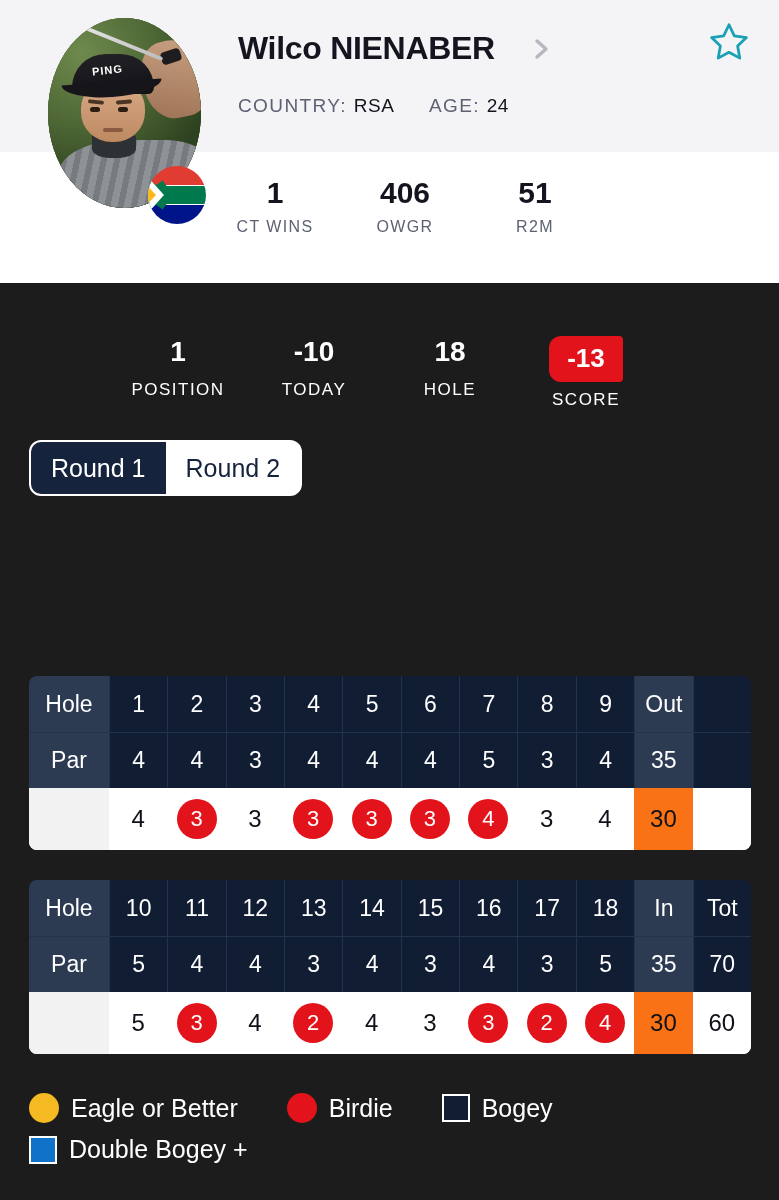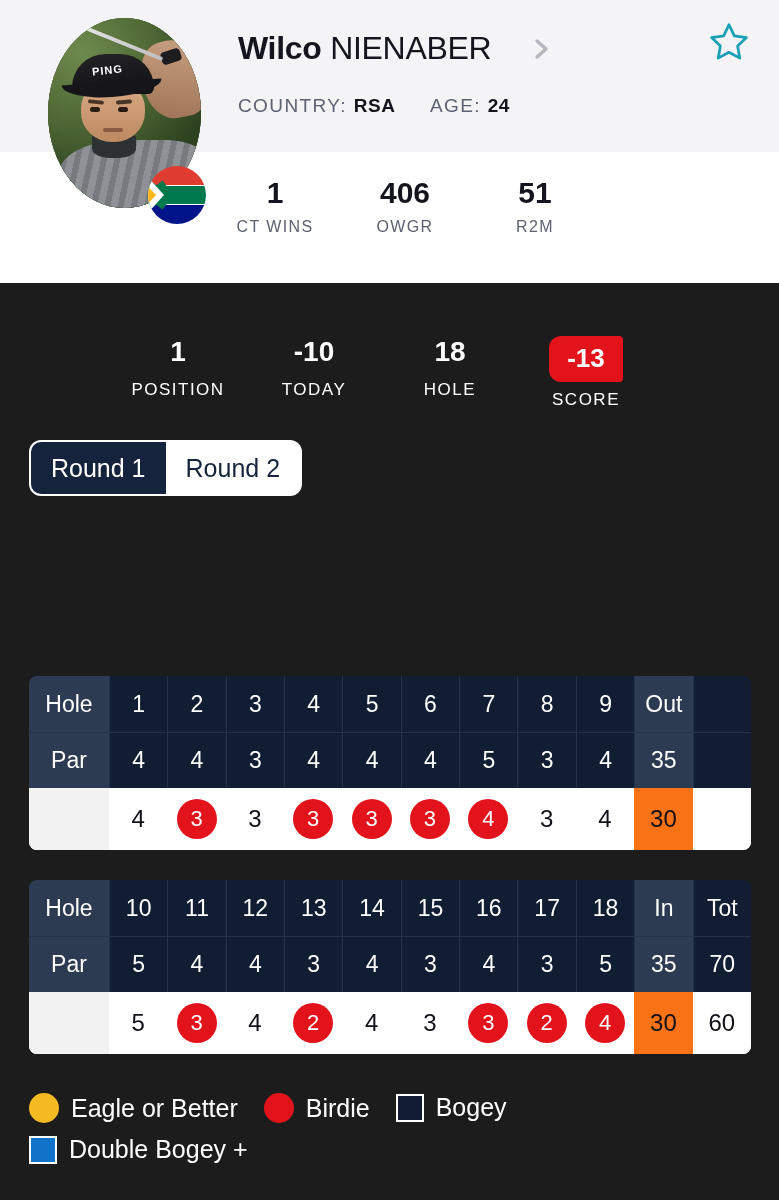--- a/index.html
+++ b/index.html
@@ -125,31 +125,31 @@
     border-top: 19px solid transparent; border-bottom: 19px solid transparent;
     border-left: 18px solid #ffb81c; transform: translateY(-50%);
   }
 
   .player-name {
     position: absolute; left: 238px; top: 30px;
     font-size: 32px; color: #15151f; letter-spacing: -0.3px;
     white-space: nowrap;
   }
   .player-name .given { font-weight: 600; }
-  .player-name .family { font-weight: 400; }
+  .player-name .family { font-weight: 700; }
   .name-chevron {
     position: absolute; left: 534px; top: 38px;
     width: 18px; height: 22px; color:#b7b7bf;
   }
   .meta-line {
     position: absolute; left: 238px; top: 95px;
     font-size: 19px; color: #5d6172; letter-spacing: 1.4px;
     white-space: nowrap;
   }
-  .meta-line .val { color:#14141e; font-weight: 700; letter-spacing: 0.6px; }
+  .meta-line .val { color:#14141e; font-weight: 400; letter-spacing: 0.6px; }
   .meta-line .gap { display:inline-block; width: 22px; }
 
   .star-btn {
     position: absolute; right: 28px; top: 20px;
     width: 44px; height: 44px;
   }
 
   .kpis {
     position: absolute; left: 210px; top: 176px;
     width: 440px; display: flex;
@@ -228,21 +228,21 @@
   .row.scores .cell.blank { background:#ffffff; }
   .bubble {
     width: 40px; height: 40px; border-radius: 50%;
     display:flex; align-items:center; justify-content:center;
     font-size: 22px; font-weight: 500;
   }
   .bubble.birdie { background:#e2131a; color:#ffffff; }
 
   
   .legend { position: absolute; left: 29px; top: 810px; width: 720px; color:#ffffff; }
-  .legend-row { display:flex; align-items:flex-start; margin-bottom: 12px; }
+  .legend-row { display:flex; align-items:center; margin-bottom: 12px; gap: 23px; }
   .legend-item { display:flex; align-items:center; margin-right: 26px; }
   .legend-item .swatch { margin-right: 12px; flex: 0 0 auto; }
   .sw-circle { width: 30px; height: 30px; border-radius: 50%; }
   .sw-square { width: 28px; height: 28px; border: 2px solid #ffffff; }
   .legend-item .txt { font-size: 25px; color:#ffffff; white-space: nowrap; }
   .play-icon {
     width: 32px; height: 32px; border-radius: 50%;
     border: 2px solid #ffffff; display:flex; align-items:center; justify-content:center;
   }
 </style>

